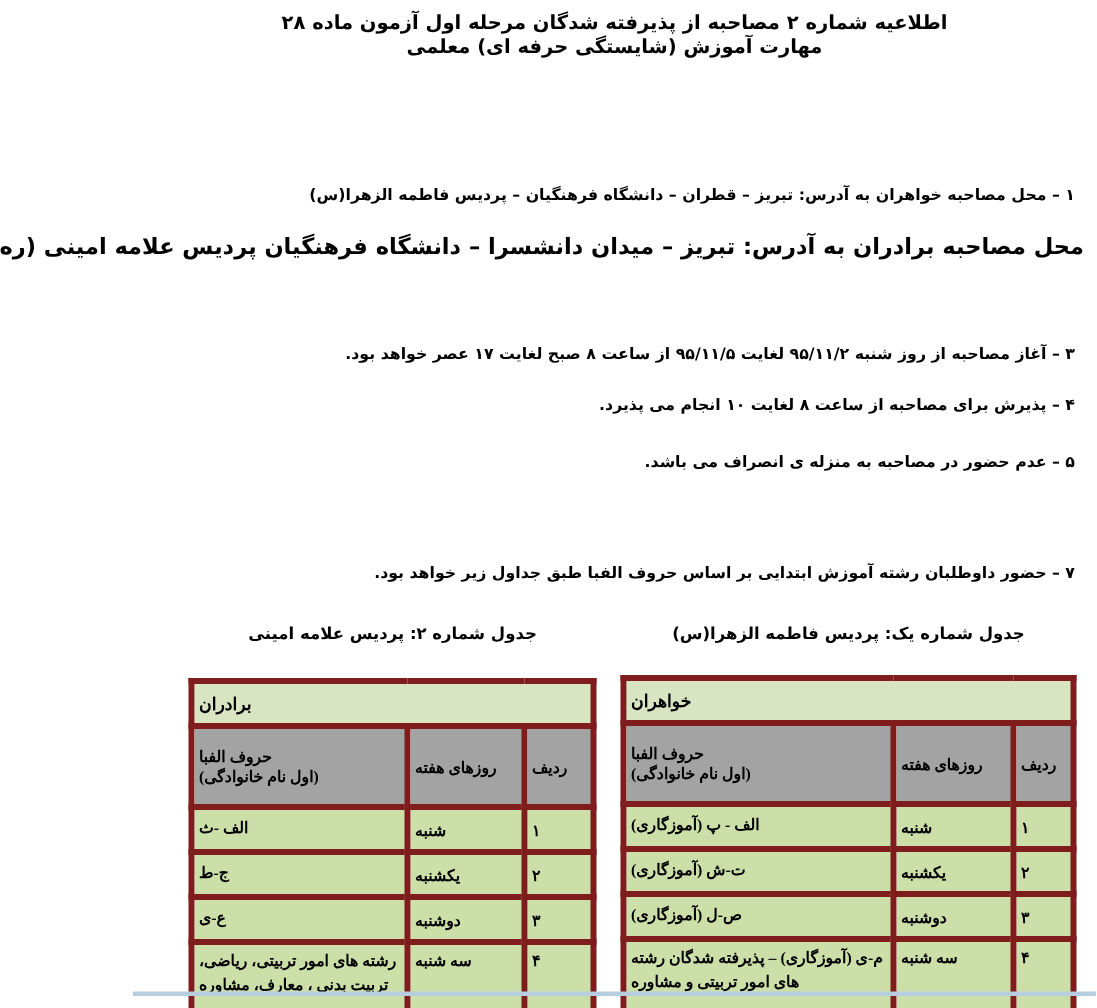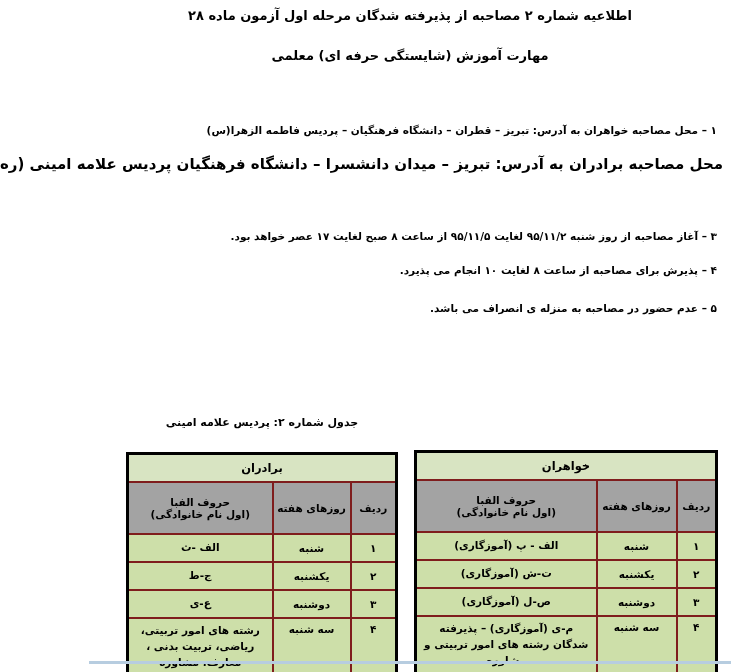--- a/index.html
+++ b/index.html
@@ -40,28 +40,29 @@
   .tbl-wrap{position:absolute;}
   .pos-sisters{top:450px;right:13px;width:304px;}
   .pos-brothers{top:452px;left:37px;width:272px;}
 
   table.ptable{
     border-collapse:collapse;
     width:100%;
     table-layout:fixed;
   }
   table.ptable td{
-    border:2px solid #7f1d1d;
-    text-align:center;
+    border:4px solid #7f1d1d;
+    text-align:left;
     vertical-align:middle;
     font-size:10.5px;
     font-weight:bold;
     padding:2px 3px;
     background:#cddfa9;
     overflow:hidden;
+    font-family:Liberation Serif, serif;
   }
   table.ptable{border:3px solid #000;}
   tr.gh td{height:22px;background:#d8e4c2;font-size:11.5px;}
   tr.ch td{height:46px;background:#a3a3a3;}
   tr.dr td{height:22px;}
   tr.dr-last td{vertical-align:top;padding-top:4px;}
   .pos-sisters tr.dr-last td{height:62px;}
   .pos-brothers tr.dr-last td{height:40px;}
 
   .pos-sisters col.c-num{width:40px;}
@@ -76,29 +77,31 @@
     left:0;right:0;top:661px;height:3px;
     background:#b7cde0;
   }
 </style>
 </head>
 <body>
 
 <div class="page">
 
   <div class="title-line" style="top:8px">اطلاعیه شماره ۲ مصاحبه از پذیرفته شدگان مرحله اول آزمون ماده ۲۸</div>
-  <div class="title-line" style="top:48px">مهارت آموزش (شایستگی حرفه ای) معلمی</div>
+  <div class="title-line" style="top:24px">مهارت آموزش (شایستگی حرفه ای) معلمی</div>
 
   <div class="para" style="top:92px"></div>
   <div class="para" style="top:124px">۱ – محل مصاحبه خواهران به آدرس: تبریز – قطران – دانشگاه فرهنگیان – پردیس فاطمه الزهرا(س)</div>
   <div class="para long" style="top:155px">محل مصاحبه برادران به آدرس: تبریز – میدان دانشسرا – دانشگاه فرهنگیان پردیس علامه امینی (ره) – ساختمان شهید رجائی( دانشسرای سابق)</div>
   <div class="para" style="top:230px">۳ – آغاز مصاحبه از روز شنبه ۹۵/۱۱/۲ لغایت ۹۵/۱۱/۵ از ساعت ۸ صبح لغایت ۱۷ عصر خواهد بود.</div>
   <div class="para" style="top:264px">۴ – پذیرش برای مصاحبه از ساعت ۸ لغایت ۱۰ انجام می پذیرد.</div>
   <div class="para" style="top:302px">۵ – عدم حضور در مصاحبه به منزله ی انصراف می باشد.</div>
+  <div class="para" style="top:376px">۷ – حضور داوطلبان رشته آموزش ابتدایی بر اساس حروف الفبا طبق جداول زیر خواهد بود.</div>
 
+  <div class="tbl-caption cap-sisters">جدول شماره یک: پردیس فاطمه الزهرا(س)</div>
   <div class="tbl-caption cap-brothers">جدول شماره ۲: پردیس علامه امینی</div>
 
   <div class="tbl-wrap pos-sisters">
     <table class="ptable">
       <colgroup>
           <col class="c-num">
           <col class="c-day">
           <col class="c-let">
         </colgroup>
       <tbody>

